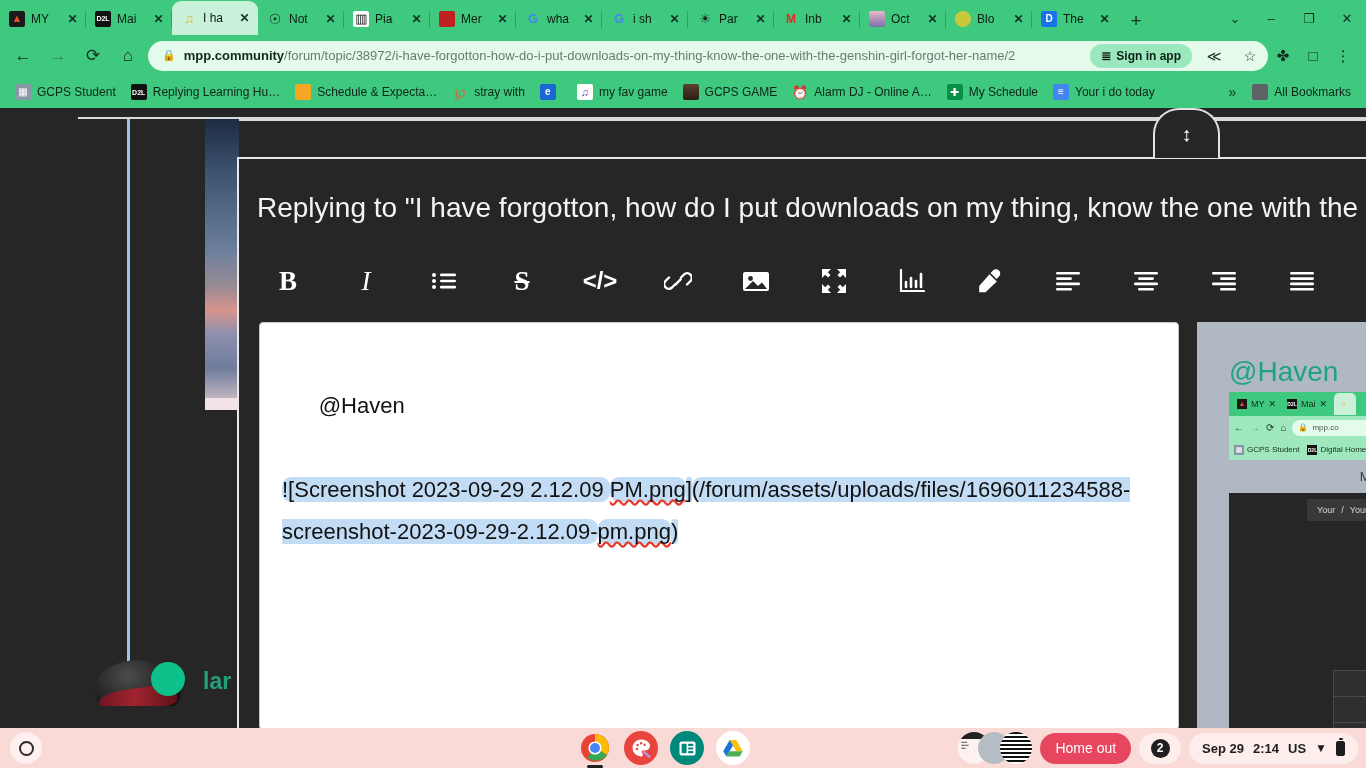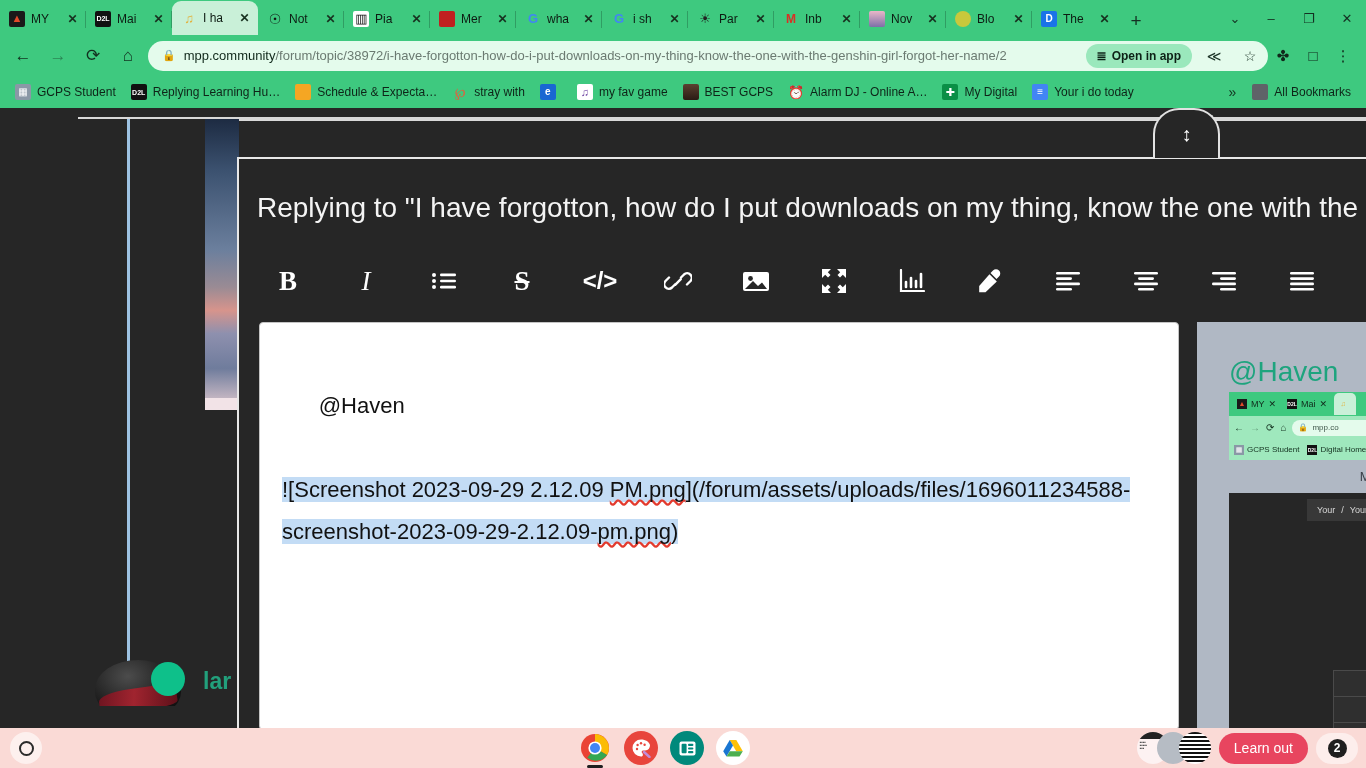--- a/index.html
+++ b/index.html
@@ -82,21 +82,21 @@
     background: #e4fbec; border-radius: 15px;
     display: flex; align-items: center;
     padding: 0 4px 0 14px; gap: 8px;
     overflow: hidden;
   }
   #lock-icon { font-size: 11px; color: #2c3a32; flex: 0 0 auto; }
   #url-text {
     font-size: 13px; color: #6b7a71; flex: 1 1 auto;
     white-space: nowrap; overflow: hidden;
   }
-  #url-text b { color: #10281a; font-weight: 400; }
+  #url-text b { color: #10281a; font-weight: 700; }
   #open-in-app-chip {
     display: flex; align-items: center; gap: 5px;
     background: #9ae8bc; border-radius: 13px;
     height: 24px; padding: 0 11px; flex: 0 0 auto;
     font-size: 12px; color: #0d2116; font-weight: 600;
   }
   #open-in-app-chip .glyph { font-size: 12px; }
   #share-icon, #star-icon {
     width: 28px; flex: 0 0 28px; text-align: center;
     font-size: 14px; color: #1b3326;
@@ -228,21 +228,21 @@
     background: #ffffff;
     border: 1px solid #c4c4c4;
     border-radius: 4px;
     padding: 20px 22px;
     overflow: hidden;
   }
   #editor .line {
     font-size: 22px; line-height: 42px; color: #111111;
     white-space: pre-wrap; word-break: break-word;
   }
-  .sel { background: #c3dcf5; }
+  .sel { background: #c3dcf5; border-radius: 9px; }
   .spell {
     text-decoration: underline wavy #e33b2e;
     text-decoration-skip-ink: none;
   }
 
   
   #preview-pane {
     position: absolute; top: 163px; left: 958px;
     width: 171px; height: 408px;
     background: #b0b8c4;
@@ -430,21 +430,21 @@
       <span class="tab-title">Par</span>
       <span class="tab-close">✕</span>
     </div>
     <div class="tab">
       <span class="tab-fav" style="color:#d93025;font-size:12px;font-weight:700;">M</span>
       <span class="tab-title">Inb</span>
       <span class="tab-close">✕</span>
     </div>
     <div class="tab">
       <span class="tab-fav" style="background:linear-gradient(#e9b7c8,#7d6fa8);"></span>
-      <span class="tab-title">Nov</span>
+      <span class="tab-title">Oct</span>
       <span class="tab-close">✕</span>
     </div>
     <div class="tab">
       <span class="tab-fav" style="background:#c8c83c;border-radius:50%;"></span>
       <span class="tab-title">Blo</span>
       <span class="tab-close">✕</span>
     </div>
     <div class="tab nosep">
       <span class="tab-fav" style="background:#1a73e8;color:#fff;font-size:10px;font-weight:700;">D</span>
       <span class="tab-title">The</span>
@@ -461,21 +461,21 @@
   <div id="nav-toolbar">
     <div class="nav-icon">←</div>
     <div class="nav-icon" style="opacity:.45">→</div>
     <div class="nav-icon">⟳</div>
     <div class="nav-icon">⌂</div>
     <div id="omnibox">
       <span id="lock-icon">🔒</span>
       <span id="url-text"><b>mpp.community</b><span>/forum/topic/38972/i-have-forgotton-how-do-i-put-downloads-on-my-thing-know-the-one-with-the-genshin-girl-forgot-her-name/2</span></span>
       <span id="open-in-app-chip">
         <span class="glyph">≣</span>
-        <span>Open in app</span>
+        <span>Sign in app</span>
       </span>
       <span id="share-icon">≪</span>
       <span id="star-icon">☆</span>
     </div>
     <div id="ext-icon">✤</div>
     <div id="side-panel-icon">□</div>
     <div id="menu-icon">⋮</div>
   </div>
 
   <div id="bookmarks-bar">
@@ -498,29 +498,29 @@
     <div class="bookmark">
       <span class="bm-fav" style="background:#1967d2;color:#fff;font-size:10px;font-weight:700;">e</span>
       <span></span>
     </div>
     <div class="bookmark">
       <span class="bm-fav" style="background:#fff;color:#6b3fa0;font-size:11px;">♫</span>
       <span>my fav game</span>
     </div>
     <div class="bookmark">
       <span class="bm-fav" style="background:linear-gradient(#5b4030,#2a1c14);"></span>
-      <span>BEST GCPS</span>
+      <span>GCPS GAME</span>
     </div>
     <div class="bookmark">
       <span class="bm-fav" style="color:#e02020;font-size:13px;">⏰</span>
       <span>Alarm DJ - Online A…</span>
     </div>
     <div class="bookmark">
       <span class="bm-fav" style="background:#0a8f46;color:#fff;font-size:11px;">✚</span>
-      <span>My Digital</span>
+      <span>My Schedule</span>
     </div>
     <div class="bookmark">
       <span class="bm-fav" style="background:#4285f4;color:#fff;font-size:10px;">≡</span>
       <span>Your i do today</span>
     </div>
     <div id="bm-spacer"></div>
     <div id="bm-overflow">»</div>
     <div class="bookmark">
       <span class="bm-fav" style="background:#5f6368;border-radius:2px;"></span>
       <span>All Bookmarks</span>
@@ -783,18 +783,25 @@
 
   <div id="shelf-status">
     <div id="recent-stack">
       <div class="card" style="left:0;background:#fdf2f2;">
         <div style="height:7px;background:#222;"></div>
         <div style="padding:2px 3px;font-size:2.4px;line-height:3px;color:#555;">■■■■<br>■■■■■<br>■■■</div>
       </div>
       <div class="card" style="left:20px;background:#b6bcc4;"></div>
       <div class="card" style="left:42px;background:repeating-linear-gradient(#111 0 2px,#fff 2px 4px);"></div>
     </div>
-    <div id="sign-out-button">Learn out</div>
+    <div id="sign-out-button">Home out</div>
     <div id="notif-count-pill">
       <span class="badge">2</span>
     </div>
+    <div id="status-pill">
+      <span>Sep 29</span>
+      <span>2:14</span>
+      <span>US</span>
+      <span class="wifi">▼</span>
+      <span id="battery-icon"></span>
+    </div>
   </div>
 </div>
 
 </body></html>

